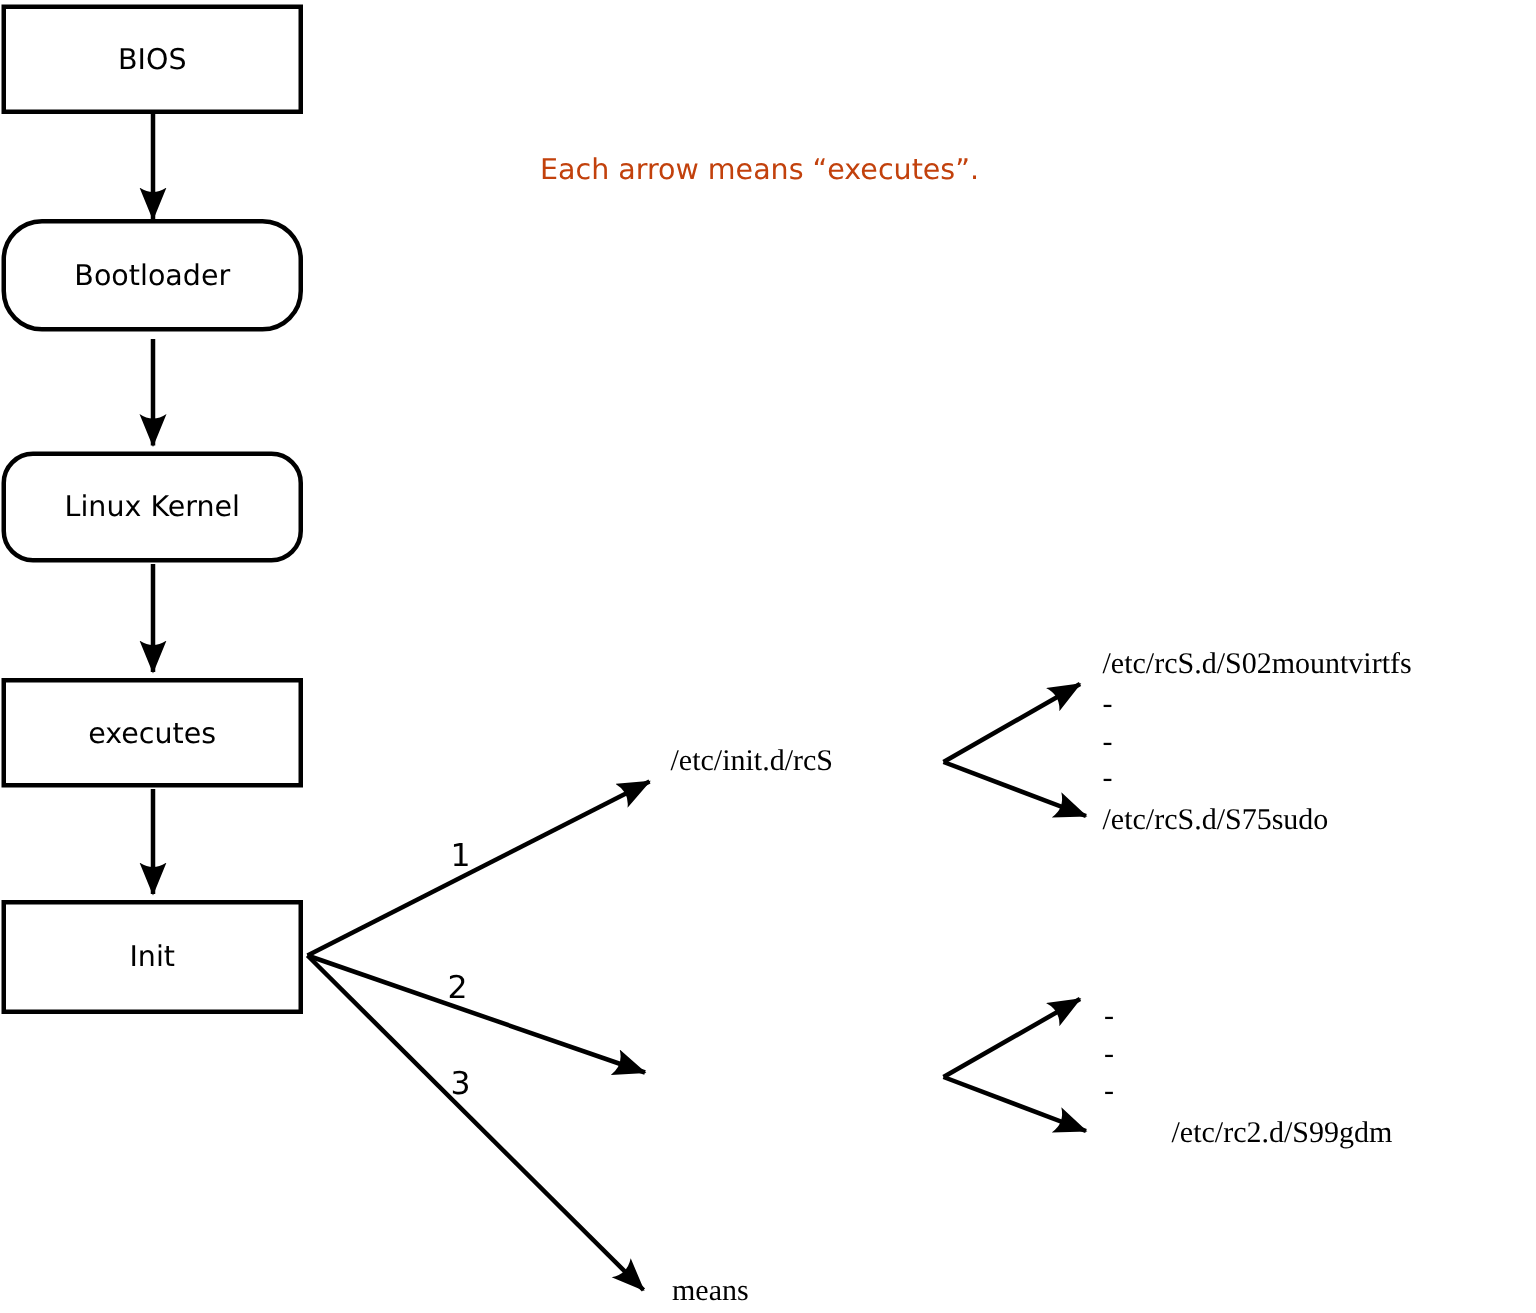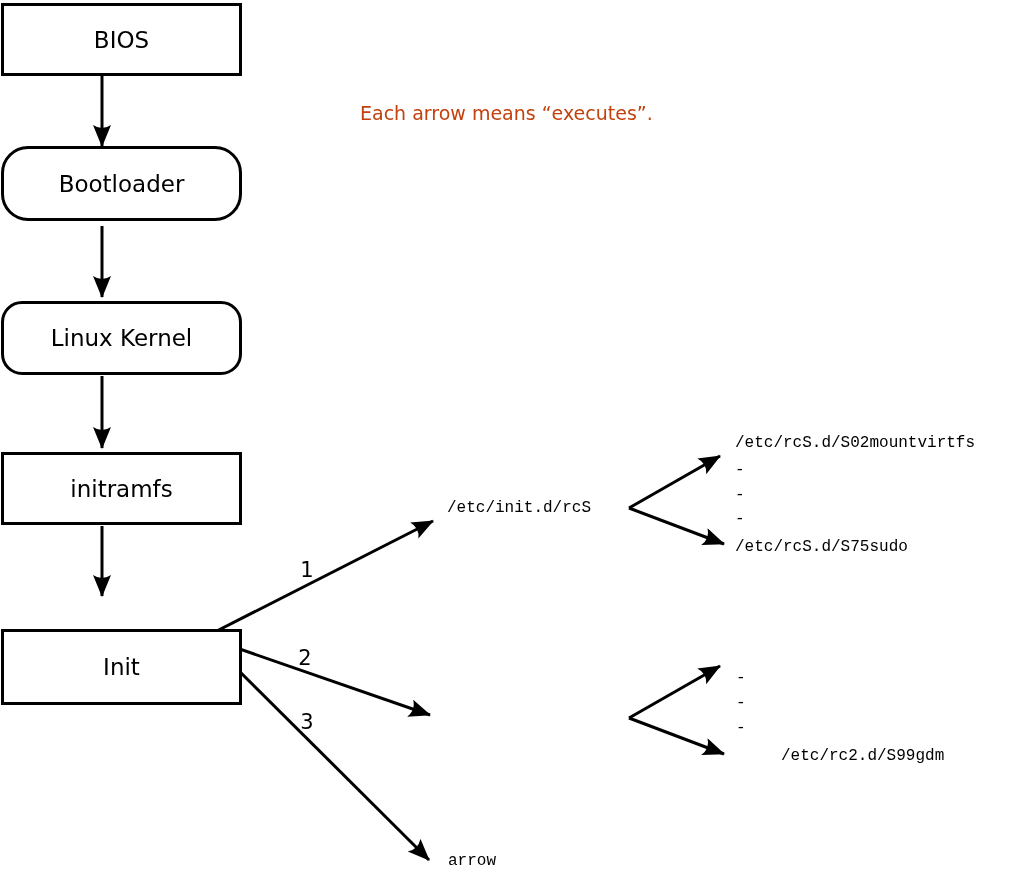--- a/index.html
+++ b/index.html
@@ -16,35 +16,35 @@
     font-family: "DejaVu Sans", sans-serif;
   }
   #arrow-layer {
     position: absolute;
     left: 0;
     top: 0;
   }
   .flow-box {
     position: absolute;
     left: 1px;
-    width: 241px;
+    width: 201px;
     box-sizing: border-box;
     border: 3px solid #000000;
     background: #ffffff;
     display: flex;
     align-items: center;
     justify-content: center;
-    font-size: 23px;
+    font-size: 19px;
     color: #000000;
   }
   .box-bios        { top: 3px;   height: 73px; }
   .box-bootloader  { top: 146px; height: 75px; border-radius: 27px; }
   .box-kernel      { top: 301px; height: 74px; border-radius: 21px; }
   .box-initramfs   { top: 452px; height: 73px; }
-  .box-init        { top: 600px; height: 76px; margin-top: 29px; }
+  .box-init        { top: 600px; height: 76px; }
   .note {
     position: absolute;
     left: 360px;
     top: 113px;
     transform: translateY(-50%);
     font-size: 19px;
     color: #c2410c;
     white-space: nowrap;
   }
   .arrow-num {
@@ -52,22 +52,22 @@
     transform: translate(-50%, -50%);
     font-size: 21px;
     color: #000000;
   }
   .num-1 { left: 307px; top: 570px; }
   .num-2 { left: 305px; top: 658px; }
   .num-3 { left: 307px; top: 722px; }
   .mono {
     position: absolute;
     transform: translateY(-50%);
-    font-family: Liberation Mono, monospace;
-    font-size: 16px;
+    font-family: Liberation Serif, serif;
+    font-size: 20px;
     color: #000000;
     white-space: pre;
   }
   .node-rcs   { left: 447px; top: 508px; }
   .node-rc2   { left: 442px; top: 717px; }
   .node-getty { left: 448px; top: 861px; }
   .g1-0 { left: 735px; top: 443px; }
   .g1-1 { left: 735px; top: 470px; }
   .g1-2 { left: 735px; top: 495px; }
   .g1-3 { left: 735px; top: 519px; }
@@ -110,34 +110,34 @@
   <div class="flow-box box-bios">
     <span>BIOS</span>
   </div>
   <div class="flow-box box-bootloader">
     <span>Bootloader</span>
   </div>
   <div class="flow-box box-kernel">
     <span>Linux Kernel</span>
   </div>
   <div class="flow-box box-initramfs">
-    <span>initramfs</span>
+    <span>executes</span>
   </div>
   <div class="flow-box box-init">
     <span>Init</span>
   </div>
 
   <div class="note">Each arrow means “executes”.</div>
 
   <div class="arrow-num num-1">1</div>
   <div class="arrow-num num-2">2</div>
   <div class="arrow-num num-3">3</div>
 
   <div class="mono node-rcs">/etc/init.d/rcS</div>
-  <div class="mono node-getty">arrow</div>
+  <div class="mono node-getty">means</div>
 
   <div class="mono g1-0">/etc/rcS.d/S02mountvirtfs</div>
   <div class="mono g1-1">-</div>
   <div class="mono g1-2">-</div>
   <div class="mono g1-3">-</div>
   <div class="mono g1-4">/etc/rcS.d/S75sudo</div>
 
   <div class="mono g2-1">-</div>
   <div class="mono g2-2">-</div>
   <div class="mono g2-3">-</div>

